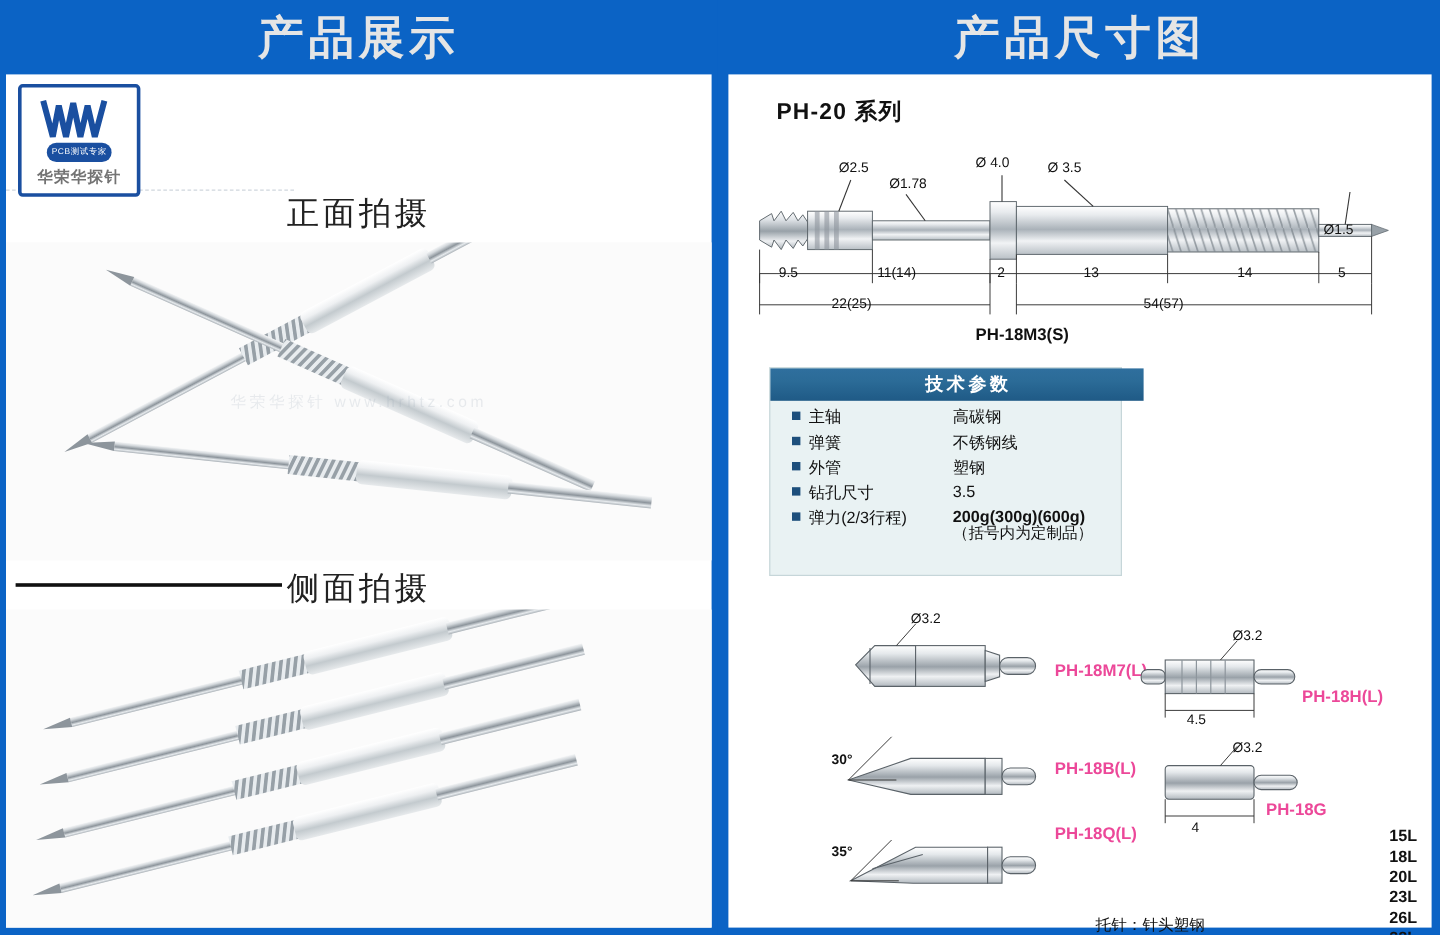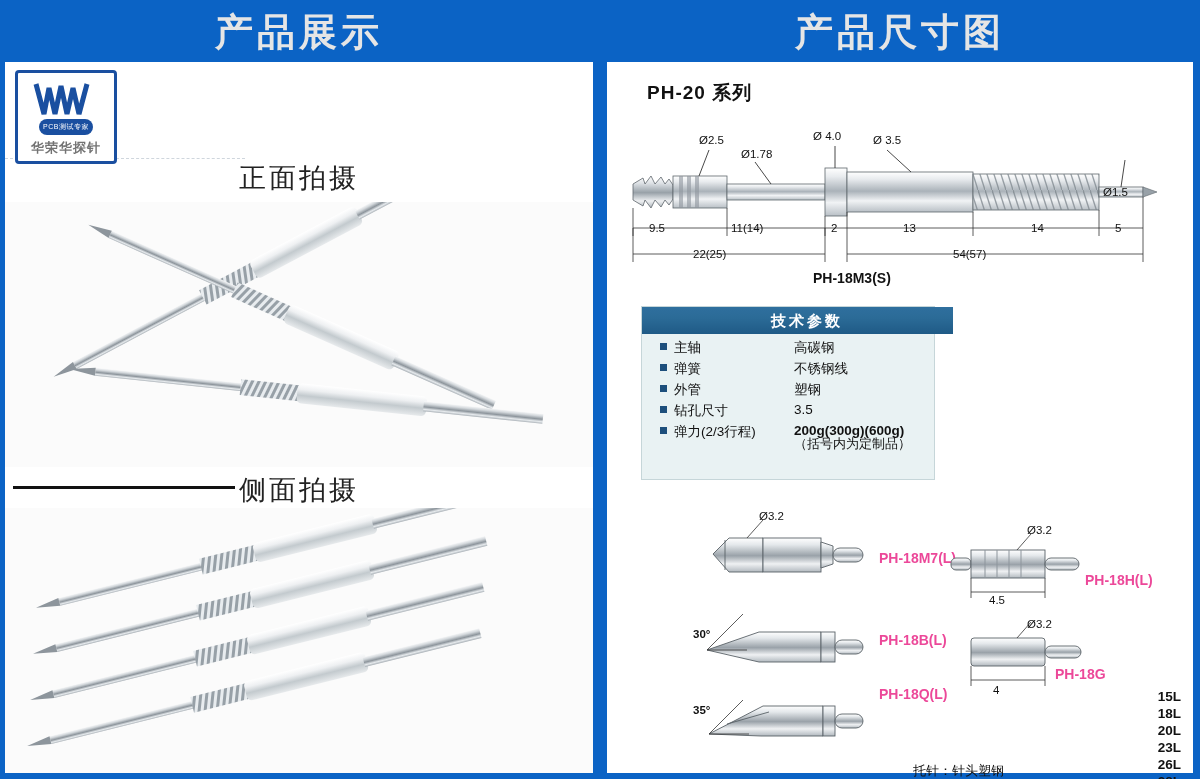--- a/index.html
+++ b/index.html
@@ -109,20 +109,21 @@
             <polygon points="90,72 66,76 90,80" fill="#8d959c"></polygon>
           </g>
           <g transform="rotate(6 130 175)">
             <rect x="90" y="170" width="150" height="8" fill="url(#g1)"></rect>
             <rect x="236" y="166" width="60" height="16" fill="url(#spr)"></rect>
             <rect x="293" y="164" width="130" height="20" rx="5" fill="url(#g2)"></rect>
             <rect x="420" y="169" width="120" height="10" fill="url(#g1)"></rect>
             <polygon points="90,170 64,174 90,178" fill="#8d959c"></polygon>
           </g>
         </svg>
+        <div class="wm">华荣华探针 www.hrhtz.com</div>
       </div>
 
       <div class="divider"></div>
       <div class="shot-label label-side">侧面拍摄</div>
 
       <div class="photo photo-bottom">
         <svg width="588" height="265" viewBox="0 0 588 265">
           <g transform="rotate(-14 290 130)">
             <g transform="translate(0,0)">
               <rect x="70" y="34" width="150" height="8" fill="url(#g1)"></rect>

